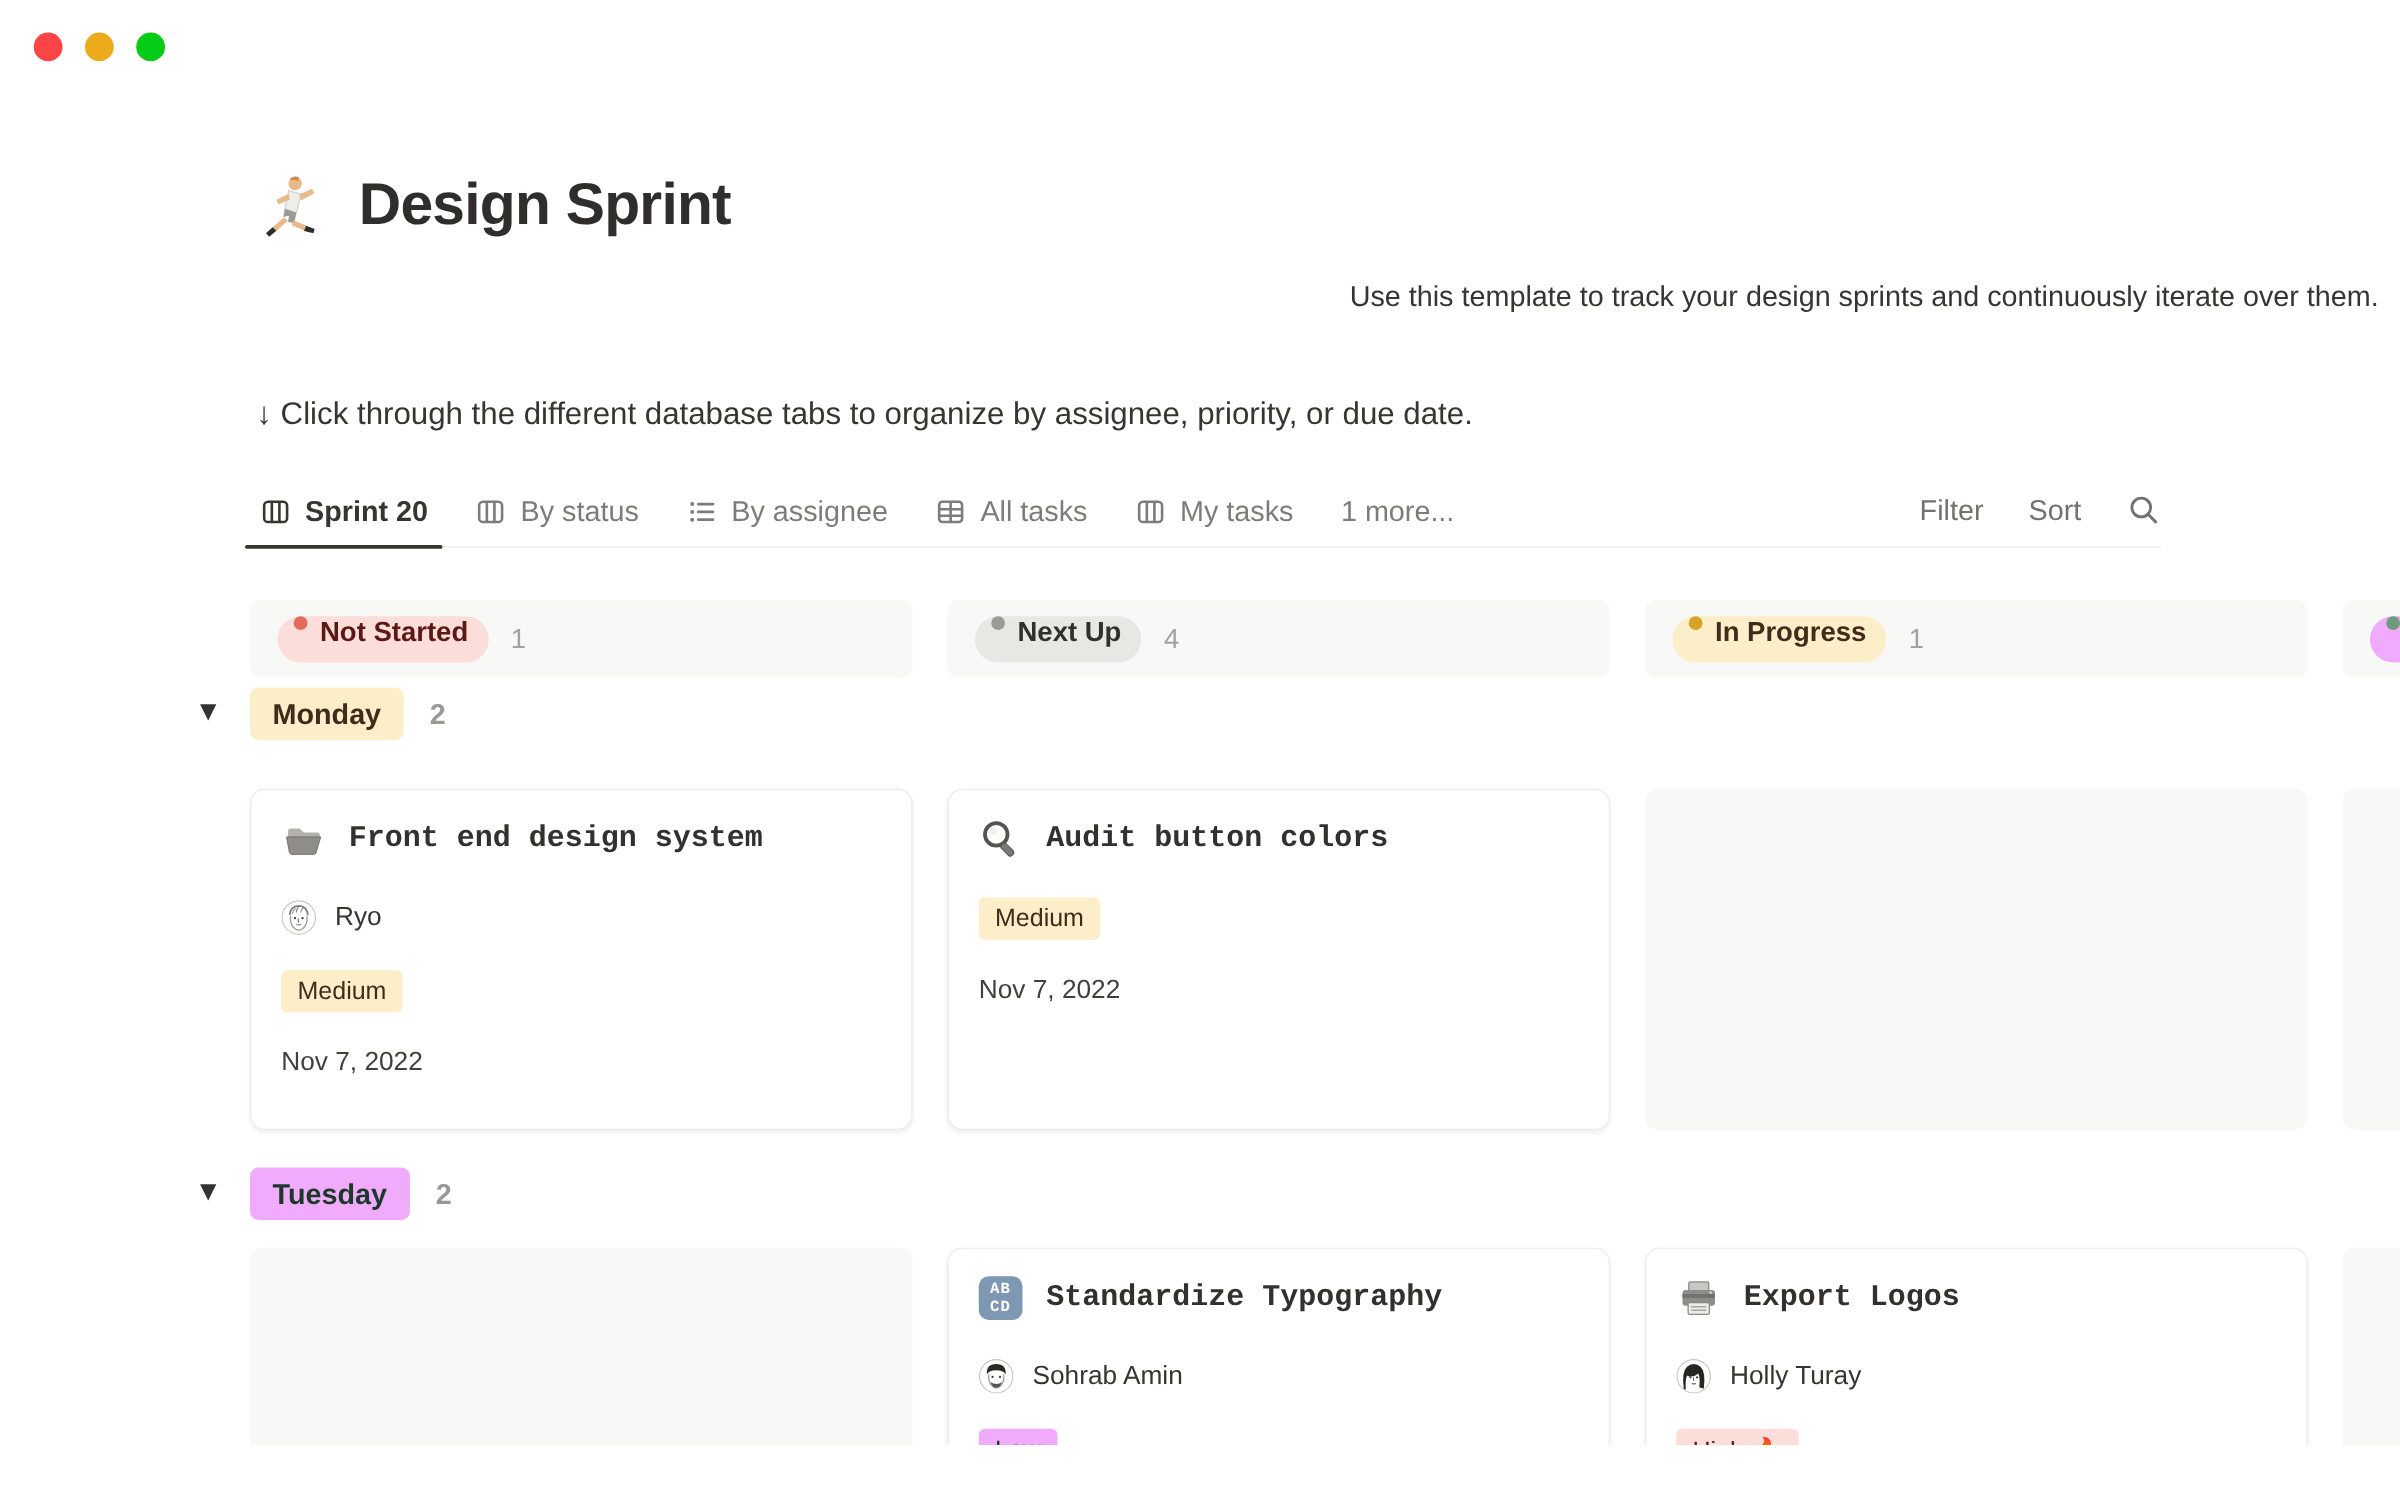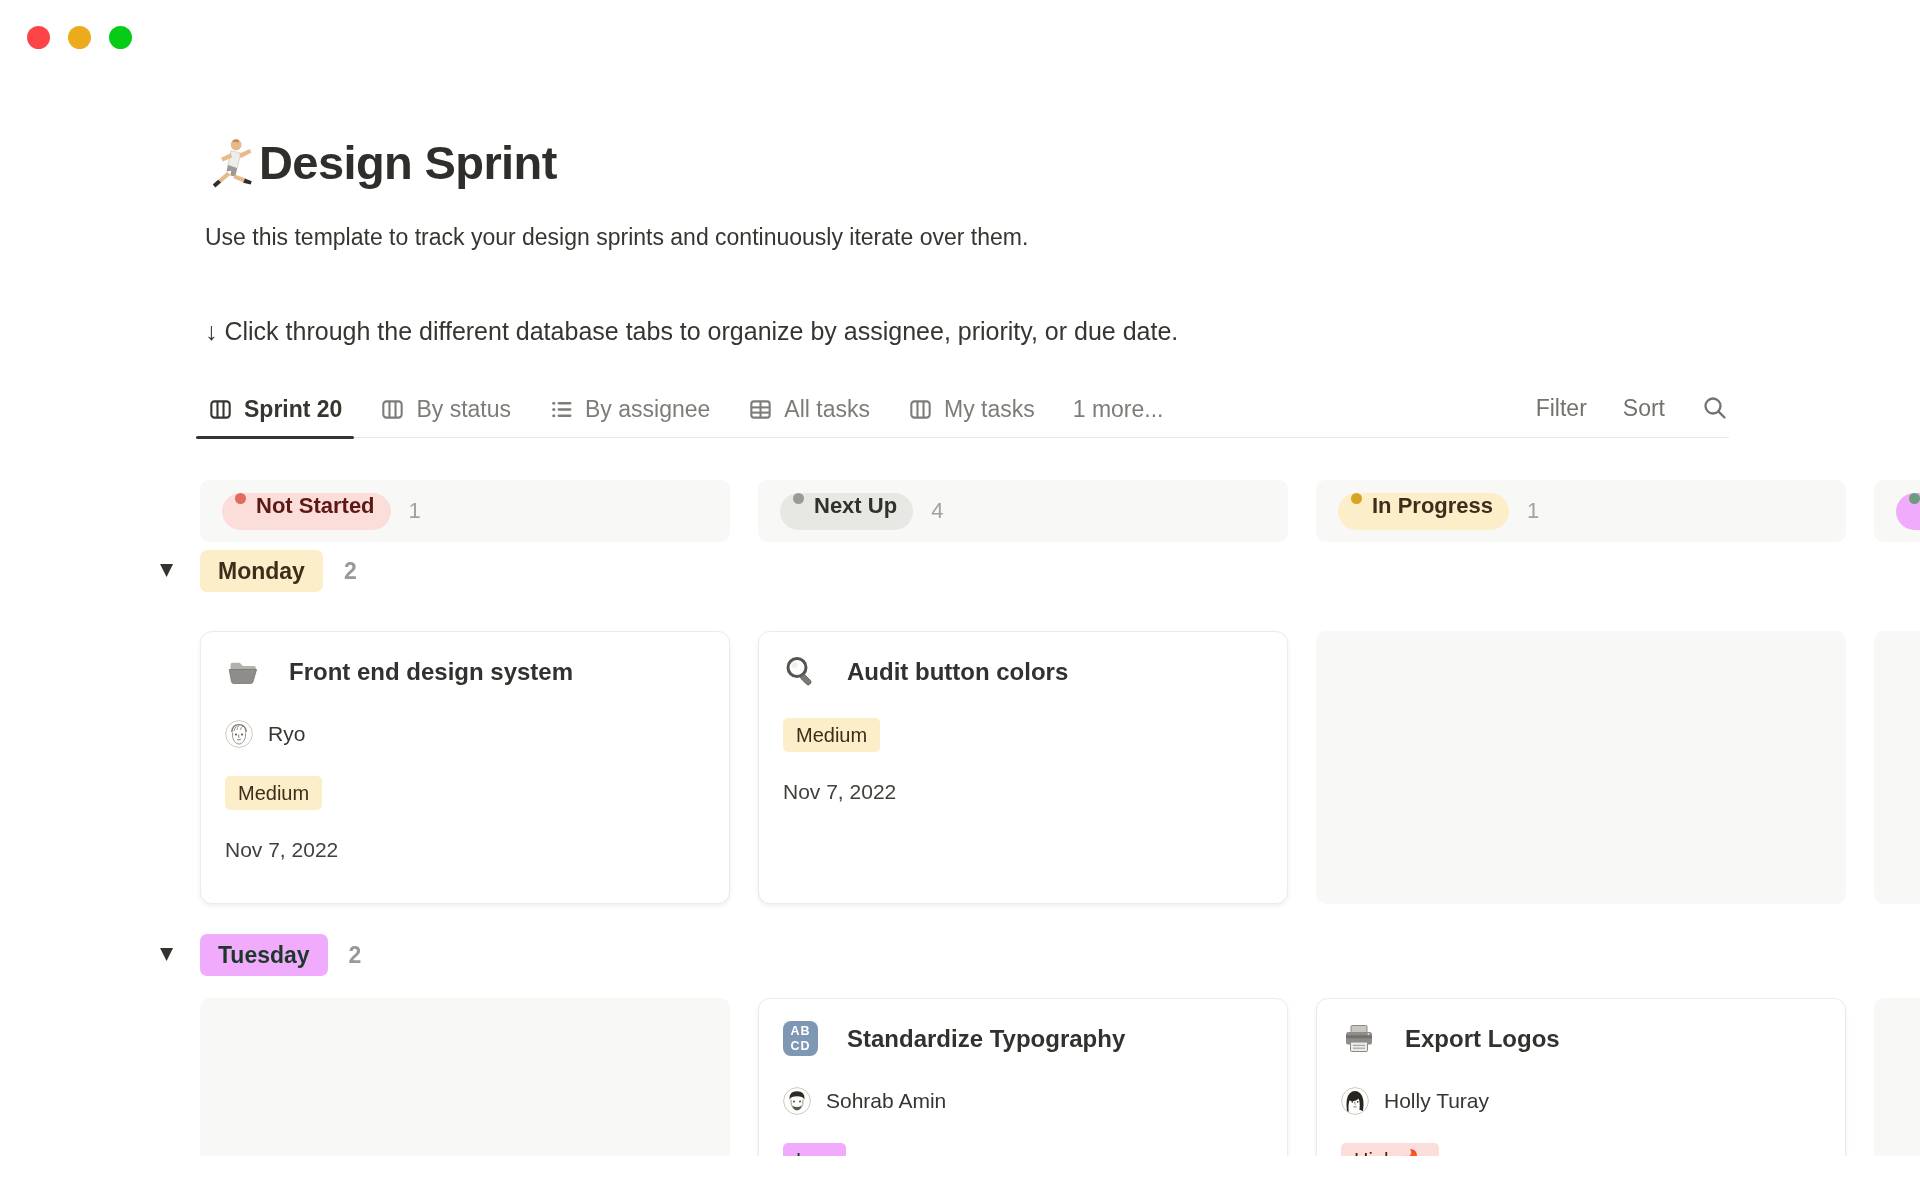--- a/index.html
+++ b/index.html
@@ -12,24 +12,24 @@
 
   
   .traffic { position:absolute; top:26px; left:27px; display:flex; gap:18px; }
   .light { width:23px; height:23px; border-radius:50%; border:none; padding:0; cursor:pointer; }
   .light.red    { background:#FD4548; }
   .light.yellow { background:#ECAB1D; }
   .light.green  { background:#06CB17; }
 
   
   .page-header { padding:134px 0 0 205px; }
-  .title-row { display:flex; align-items:center; height:58px; }
+  .title-row { display:flex; align-items:flex-end; gap:28px; height:58px; }
   .page-emoji { width:54px; height:54px; flex:none; }
   h1.page-title { margin:0; font-size:47px; font-weight:700; color:#2F2E2B; letter-spacing:-0.6px; line-height:58px; }
-  .desc  { margin:30px 0 0; font-size:23px; line-height:30px; color:#37352F; }
+  .desc  { margin:30px 17px 0; font-size:23px; line-height:30px; color:#37352F;text-align:right; }
   .instr { margin:64px 0 0; font-size:25px; line-height:30px; color:#37352F; }
 
   
   .toolbar {
     margin:48px 0 0 196px; width:1533px;
     display:flex; align-items:flex-end;
     border-bottom:1px solid #E9E9E7;
   }
   .tabs { display:flex; gap:14px; }
   .tab {
@@ -93,21 +93,21 @@
   .cards-row.second { margin-top:22px; height:158px; overflow:hidden; }
   .card {
     width:530px; height:273px; background:#ffffff;
     border:1px solid #EBEBE9; border-radius:12px;
     box-shadow:0 2px 4px rgba(15,15,15,0.07);
     padding:22px 24px; cursor:pointer;
   }
   .placeholder { width:530px; height:273px; background:#F8F8F6; border-radius:10px; }
   .placeholder.tall { height:273px; }
 
-  .card-title-row { display:flex; align-items:center; gap:28px; }
+  .card-title-row { display:flex; align-items:center; gap:18px;font-family:Liberation Mono, monospace; }
   .card-icon { width:36px; height:36px; flex:none; }
   .card-icon svg { width:36px; height:36px; display:block; }
   .card-title { font-size:24px; font-weight:700; color:#32312D; line-height:36px; white-space:nowrap; }
 
   .person-row { margin-top:30px; display:flex; align-items:center; gap:15px; font-size:21px; color:#37352F; }
   .avatar { width:28px; height:28px; border-radius:50%; overflow:hidden; flex:none; }
   .avatar svg { width:28px; height:28px; display:block; }
 
   .priority-row { margin-top:28px; height:34px; }
   .priority-pill {

